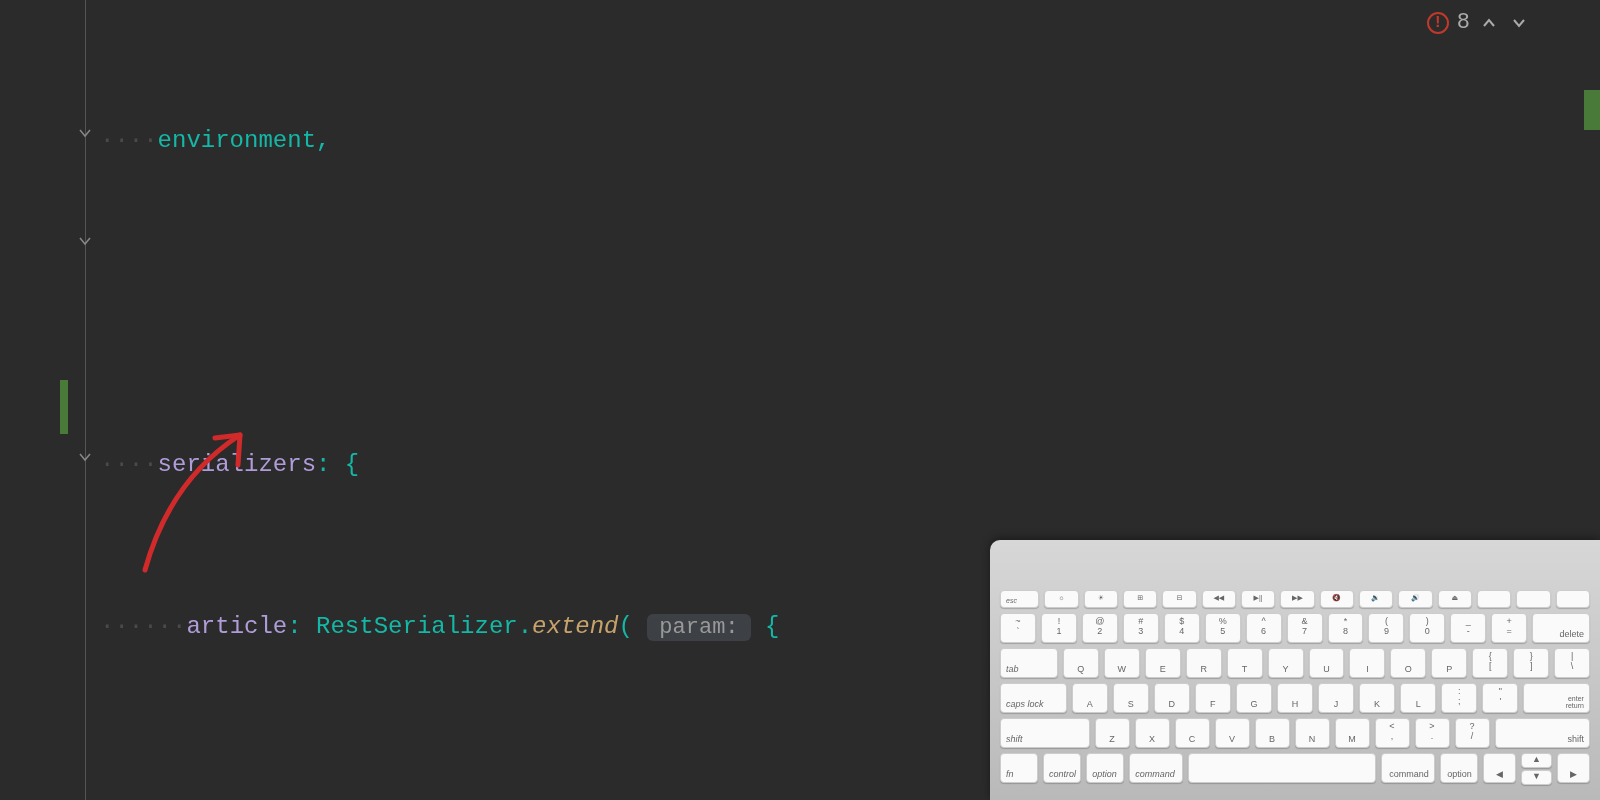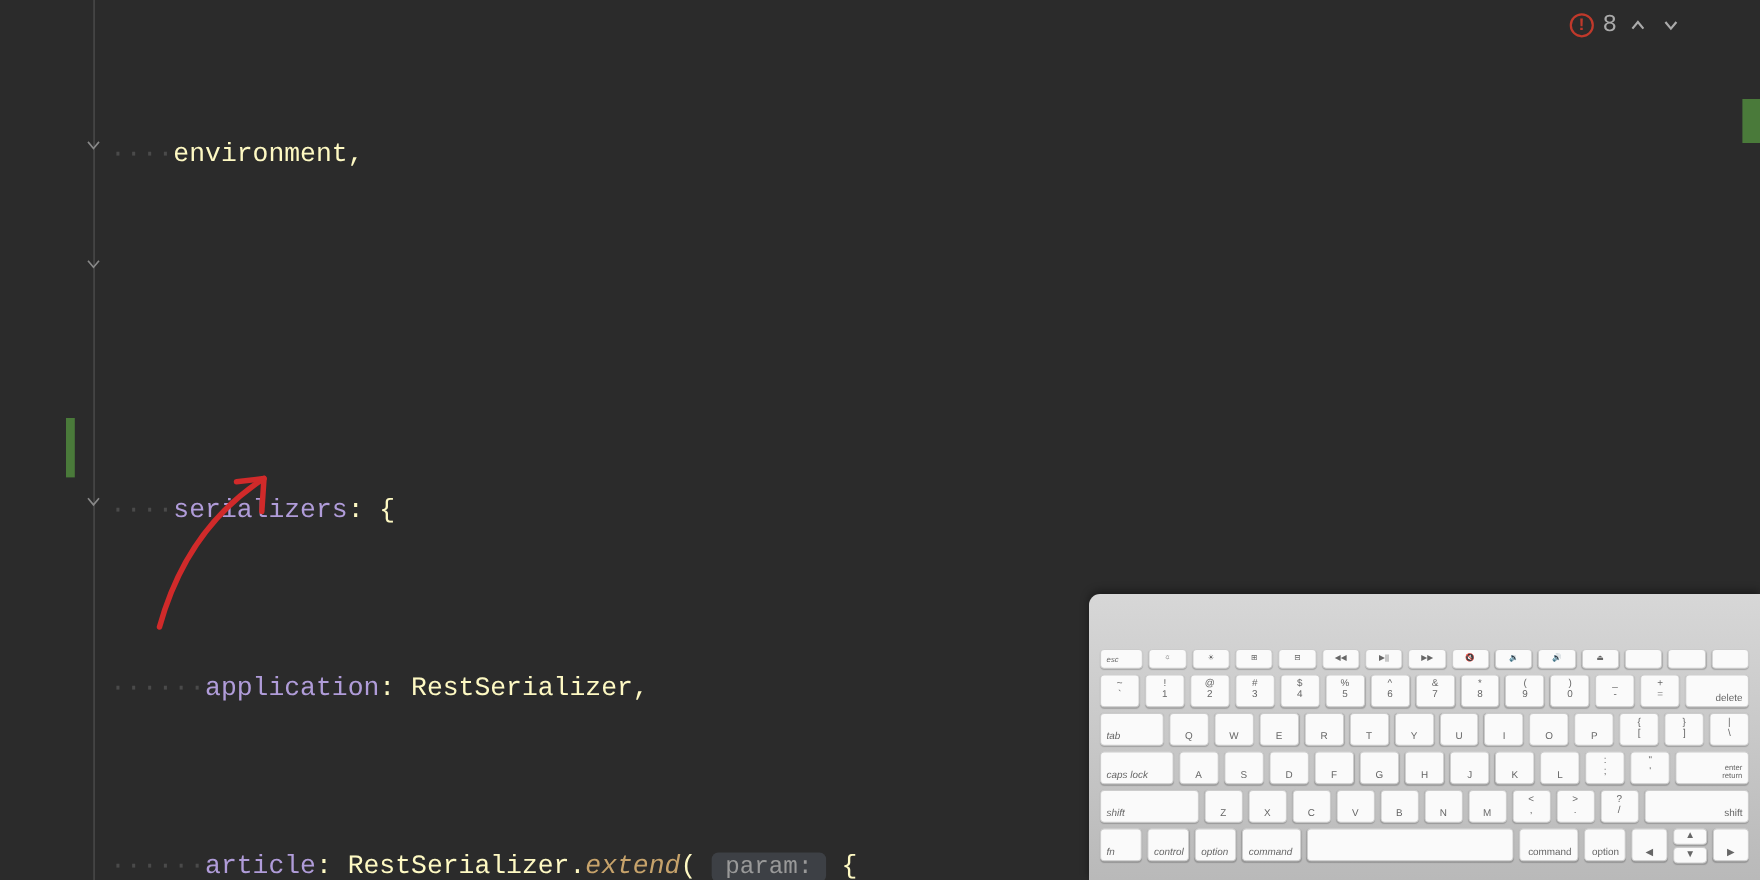--- a/index.html
+++ b/index.html
@@ -48,21 +48,21 @@
   .code {
     flex: 1;
     padding-top: 6px;
     line-height: 54px;
     white-space: pre;
     position: relative;
   }
   .code-line { height: 54px; position: relative; }
   .ws { color: #4a4a4a; }
   .prop { color: #b09cd9; }
-  .ident { color: #fef9c3; }
+  .ident { color: #14b8a6; }
   .fn-call { color: #c7a36b; font-style: italic; }
   .hint {
     background: #3d4045;
     border-radius: 6px;
     padding: 1px 12px;
     color: #999;
     font-size: 22px;
     font-style: normal;
   }
   .problems {
@@ -178,21 +178,20 @@
       <svg viewBox="0 0 14 14">
           <path d="M2 4 L7 10 L12 4" fill="none" stroke="#888" stroke-width="1.5"></path>
         </svg>
     </div>
   </div>
 
   <div class="code">
     <div class="code-line"><span class="ws">····</span><span class="ident">environment</span><span class="ident">,</span></div>
     <div class="code-line"></div>
     <div class="code-line"><span class="ws">····</span><span class="prop">serializers</span><span class="ident">: {</span></div>
-    <div class="code-line"><span class="ws">······</span><span class="prop">application</span><span class="ident">: </span><span class="ident">RestSerializer</span><span class="ident">,</span></div>
     <div class="code-line"><span class="ws">······</span><span class="prop">article</span><span class="ident">: </span><span class="ident">RestSerializer</span><span class="ident">.</span><span class="fn-call">extend</span><span class="ident">( </span><span class="hint">param:</span><span class="ident"> {</span></div>
     
     
     
     
     
     
     
     
     

